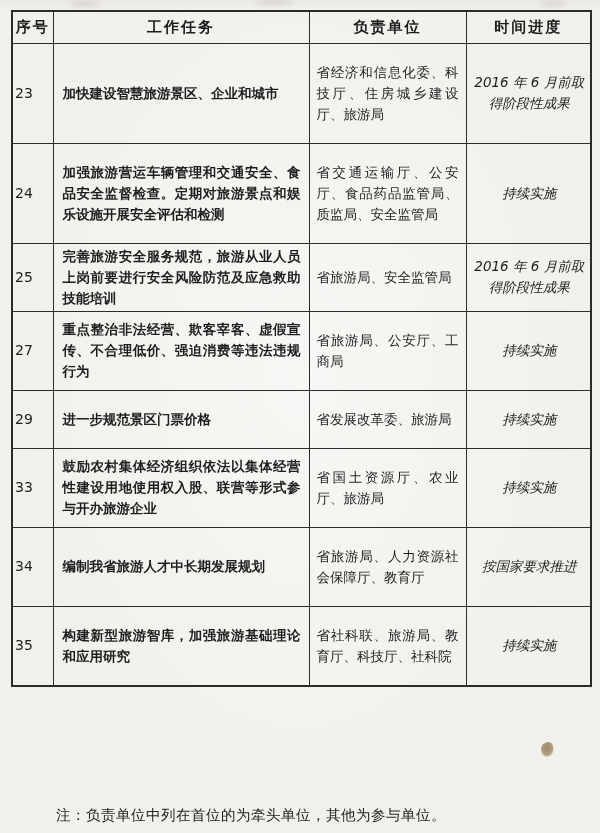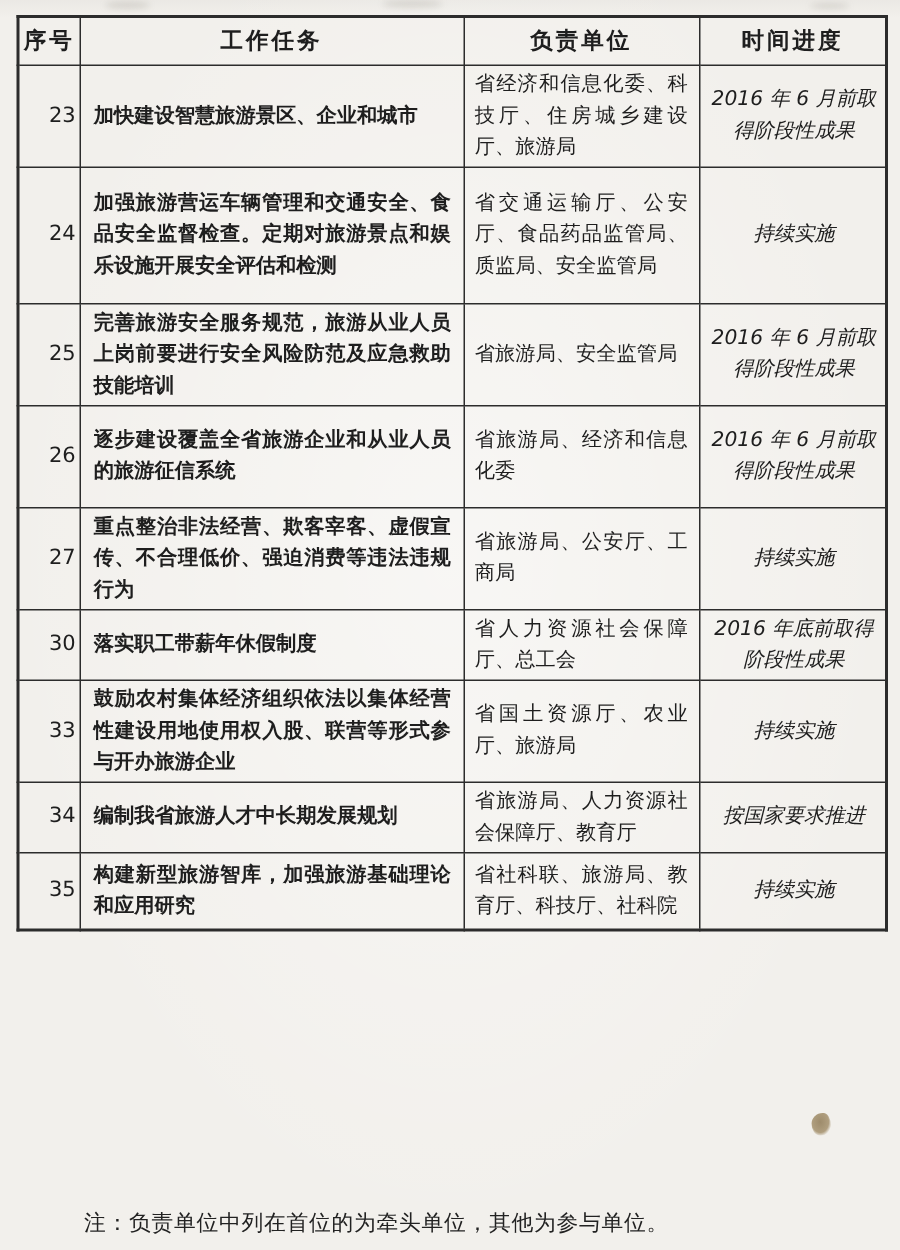--- a/index.html
+++ b/index.html
@@ -46,34 +46,34 @@
     letter-spacing: 2px;
     margin-top: 48px;
   }
   td {
     font-size: 13.5px;
     line-height: 21px;
     vertical-align: middle;
     padding: 2px 6px;
   }
   td.c-num {
-    text-align: right;
+    text-align: left;
     font-size: 14px;
     padding: 2px 2px;
   }
   td.c-task {
     text-align: justify;
     text-justify: inter-character;
     padding: 2px 8px 2px 9px;
     font-weight: bold;
   }
   td.c-unit {
     text-align: justify;
     text-justify: inter-character;
-    padding: 2px 7px;
+    padding: 18px 7px;
   }
   td.c-time {
     text-align: center;
     padding: 2px 5px 2px 7px;
     font-style: italic;
   }
   .note {
     position: absolute;
     left: 28px;
     top: 806px;
@@ -140,37 +140,31 @@
       <td class="c-task">加强旅游营运车辆管理和交通安全、食品安全监督检查。定期对旅游景点和娱乐设施开展安全评估和检测</td>
       <td class="c-unit">省交通运输厅、公安厅、食品药品监管局、质监局、安全监管局</td>
       <td class="c-time">持续实施</td>
     </tr>
     <tr style="height:64px">
       <td class="c-num">25</td>
       <td class="c-task">完善旅游安全服务规范，旅游从业人员上岗前要进行安全风险防范及应急救助技能培训</td>
       <td class="c-unit">省旅游局、安全监管局</td>
       <td class="c-time">2016 年 6 月前取得阶段性成果</td>
     </tr>
-    <tr style="height:68px">
-      <td class="c-num">26</td>
-      <td class="c-task">逐步建设覆盖全省旅游企业和从业人员的旅游征信系统</td>
-      <td class="c-unit">省旅游局、经济和信息化委</td>
-      <td class="c-time">2016 年 6 月前取得阶段性成果</td>
-    </tr>
     <tr style="height:62px">
       <td class="c-num">27</td>
       <td class="c-task">重点整治非法经营、欺客宰客、虚假宣传、不合理低价、强迫消费等违法违规行为</td>
       <td class="c-unit">省旅游局、公安厅、工商局</td>
       <td class="c-time">持续实施</td>
     </tr>
-    <tr style="height:45px">
-      <td class="c-num">30</td>
-      <td class="c-task">落实职工带薪年休假制度</td>
-      <td class="c-unit">省人力资源社会保障厅、总工会</td>
-      <td class="c-time">2016 年底前取得阶段性成果</td>
+    <tr style="height:30px">
+      <td class="c-num">29</td>
+      <td class="c-task">进一步规范景区门票价格</td>
+      <td class="c-unit">省发展改革委、旅游局</td>
+      <td class="c-time">持续实施</td>
     </tr>
     <tr style="height:65px">
       <td class="c-num">33</td>
       <td class="c-task">鼓励农村集体经济组织依法以集体经营性建设用地使用权入股、联营等形式参与开办旅游企业</td>
       <td class="c-unit">省国土资源厅、农业厅、旅游局</td>
       <td class="c-time">持续实施</td>
     </tr>
     <tr style="height:43px">
       <td class="c-num">34</td>
       <td class="c-task">编制我省旅游人才中长期发展规划</td>

